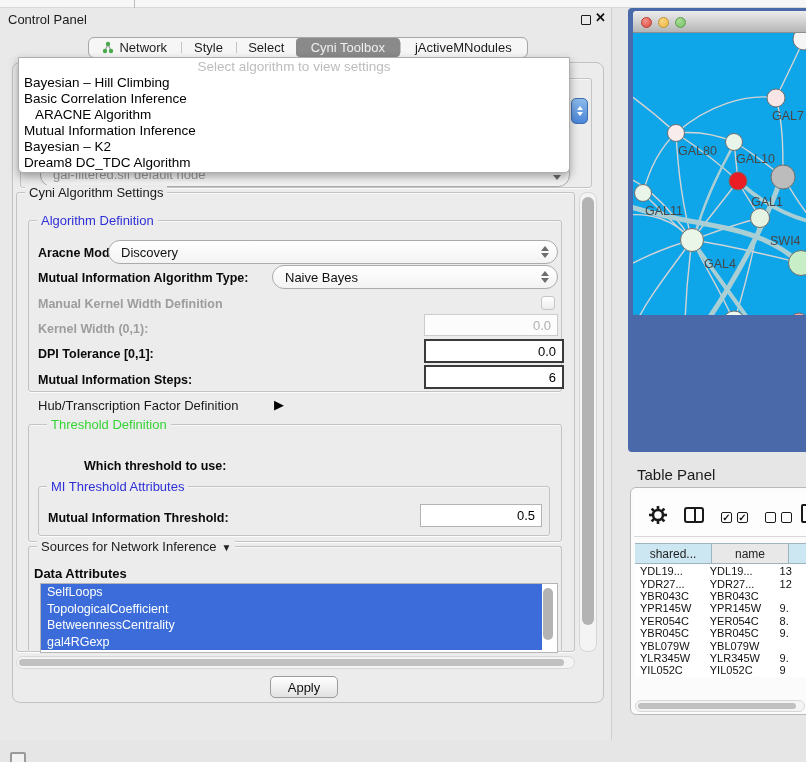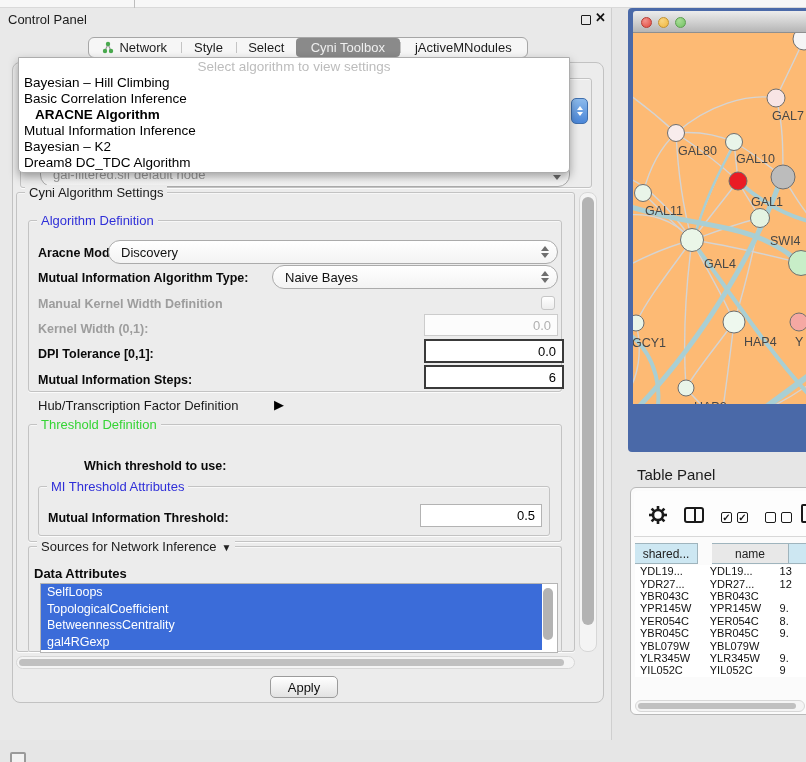--- a/index.html
+++ b/index.html
@@ -44,30 +44,30 @@
   .litem{height:16.5px;line-height:16.5px;background:#3b6cd9;color:#fff;font-size:12.5px;padding-left:6px;width:calc(100% - 15px);white-space:nowrap;}
   .vscroll{background:#f4f4f4;border:1px solid #d7d7d7;border-radius:8px;}
   .vthumb{position:absolute;background:#b3b3b3;border-radius:7px;}
   .hscroll{background:#f4f4f4;border:1px solid #d7d7d7;border-radius:7px;}
   .hthumb{position:absolute;background:#c0c0c0;border-radius:6px;}
   .apply-btn{display:flex;align-items:center;justify-content:center;font-size:13px;color:#111;background:linear-gradient(#ffffff,#e2e2e2);border:1px solid #9b9b9b;border-radius:5px;}
   
   .popup{left:18px;top:57px;width:552px;height:116px;background:#fff;border:1px solid #adadad;border-radius:0 0 5px 5px;box-shadow:0 4px 10px rgba(0,0,0,.35);z-index:50;}
   .popup-ph{text-align:center;color:#bcbcbc;font-size:13.5px;padding-top:1px;height:17px;}
   .pitem{font-size:13.5px;color:#000;padding-left:5px;height:16px;line-height:16px;white-space:nowrap;}
-  .pitem.bold{font-weight:bold;padding-left:16px;}
+  .pitem.bold{font-weight:normal;padding-left:16px;}
   .blue-spinner{left:571px;top:98px;width:17px;height:26px;border:1px solid #3f6fae;border-radius:5px;background:linear-gradient(#8cbaec,#4a86d8);display:flex;flex-direction:column;align-items:center;justify-content:center;gap:2px;z-index:40;}
   .blue-spinner i{display:block;width:0;height:0;border-left:3.5px solid transparent;border-right:3.5px solid transparent;}
   .blue-spinner .up{border-bottom:4px solid #fff;}
   .blue-spinner .dn{border-top:4px solid #fff;}
   
   .net-window{left:628px;top:8px;width:178px;height:444px;background:#4a69a8;border-radius:4px 0 0 4px;}
   .net-titlebar{position:absolute;left:5px;top:3px;right:0;height:22px;background:linear-gradient(#ececec,#cfcfcf 55%,#b5b5b5);border-bottom:1px solid #8f8f8f;border-radius:3px 0 0 0;}
   .light{position:absolute;top:5.5px;width:11px;height:11px;border-radius:50%;}
-  .net-canvas{position:absolute;left:5px;top:25px;width:173px;height:371px;background:#fdba74;overflow:hidden;}
+  .net-canvas{position:absolute;left:5px;top:25px;width:173px;height:282px;background:#0ea5e9;overflow:hidden;}
   
   .tp-title{left:637px;top:466px;font-size:15px;color:#1b1b1b;}
   .table-panel{left:630px;top:487px;width:200px;height:228px;background:#fbfbfb;border:1px solid #b9b9b9;border-radius:6px;}
   .tp-toolbar{position:absolute;left:3px;top:3px;right:3px;height:46px;background:#fdfdfd;border-bottom:1px solid #d8d8d8;border-radius:4px 4px 0 0;}
   .chkico{position:absolute;width:11px;height:11px;border:1.6px solid #1a1a1a;border-radius:2px;font-size:10px;line-height:9px;text-align:center;color:#111;font-weight:bold;}
   .colico{position:absolute;width:20px;height:16px;border:2px solid #1a1a1a;border-radius:3px;}
   .colico::after{content:"";position:absolute;left:50%;top:0;bottom:0;width:2px;background:#1a1a1a;}
   .pageico{position:absolute;width:15px;height:19px;border:2px solid #1a1a1a;border-radius:2px;}
   .th{position:absolute;top:0;height:21px;border:1px solid #9fb4bd;border-left:none;font-size:12px;color:#222;display:flex;align-items:center;justify-content:center;}
   .th.hl{background:#cde7f2;}
@@ -172,21 +172,21 @@
 
   <span class="abs lbl" style="left:38px;top:373px;">Mutual Information Steps:</span>
   <div class="abs field dark" style="left:424px;top:365px;width:140px;height:24px;">
     <span>6</span>
   </div>
 
   <span class="abs" style="left:38px;top:398px;font-size:13px;color:#1a1a1a;">Hub/Transcription Factor Definition</span>
   <span class="abs hub-arrow" style="left:274px;top:397px;">▶</span>
 
   <div class="abs grp" style="left:28px;top:424px;width:534px;height:118px;">
-    <span class="grp-title" style="color:#35d435;">Threshold Definition</span>
+    <span class="grp-title" style="color:#35d435;margin-left:10px;">Threshold Definition</span>
   </div>
   <span class="abs lbl" style="left:84px;top:459px;">Which threshold to use:</span>
   <div class="abs grp" style="left:38px;top:486px;width:512px;height:50px;">
     <span class="grp-title" style="color:#2f2fd8;">MI Threshold Attributes</span>
   </div>
   <span class="abs lbl" style="left:48px;top:511px;">Mutual Information Threshold:</span>
   <div class="abs field" style="left:420px;top:504px;width:122px;height:23px;">
     <span>0.5</span>
   </div>
 
@@ -315,21 +315,21 @@
         <circle cx="10" cy="10" r="2" fill="#fdfdfd"></circle>
       </svg>
       <span class="colico" style="left:50px;top:16px;"></span>
       <span class="chkico" style="left:87px;top:21px;">✓</span>
       <span class="chkico" style="left:103px;top:21px;">✓</span>
       <span class="chkico" style="left:131px;top:21px;"></span>
       <span class="chkico" style="left:147px;top:21px;"></span>
       <span class="pageico" style="left:167px;top:13px;"></span>
     </div>
     <div id="thead" style="position:absolute;left:4px;top:55px;right:0;height:21px;">
-        <div class="th hl" style="left: 0px; width: 63px;">shared...</div>
+        <div class="th hl" style="left: 0px; width: 77px;">shared...</div>
         <div class="th plain" style="left: 77px; width: 77px;">name</div>
         <div class="th hl" style="left: 154px; width: 60px;">A</div>
       </div>
     <div id="tbody" style="position:absolute;left:4px;top:77px;width:194px;height:112px;overflow:hidden;">
         <div class="trow">
           <span style="width: 77px; padding-left: 5px;">YDL19...</span>
           <span style="width: 77px; padding-left: 5px;">YDL19...</span>
           <span style="width: 60px; padding-left: 5px;">13</span>
         </div>
         <div class="trow">

